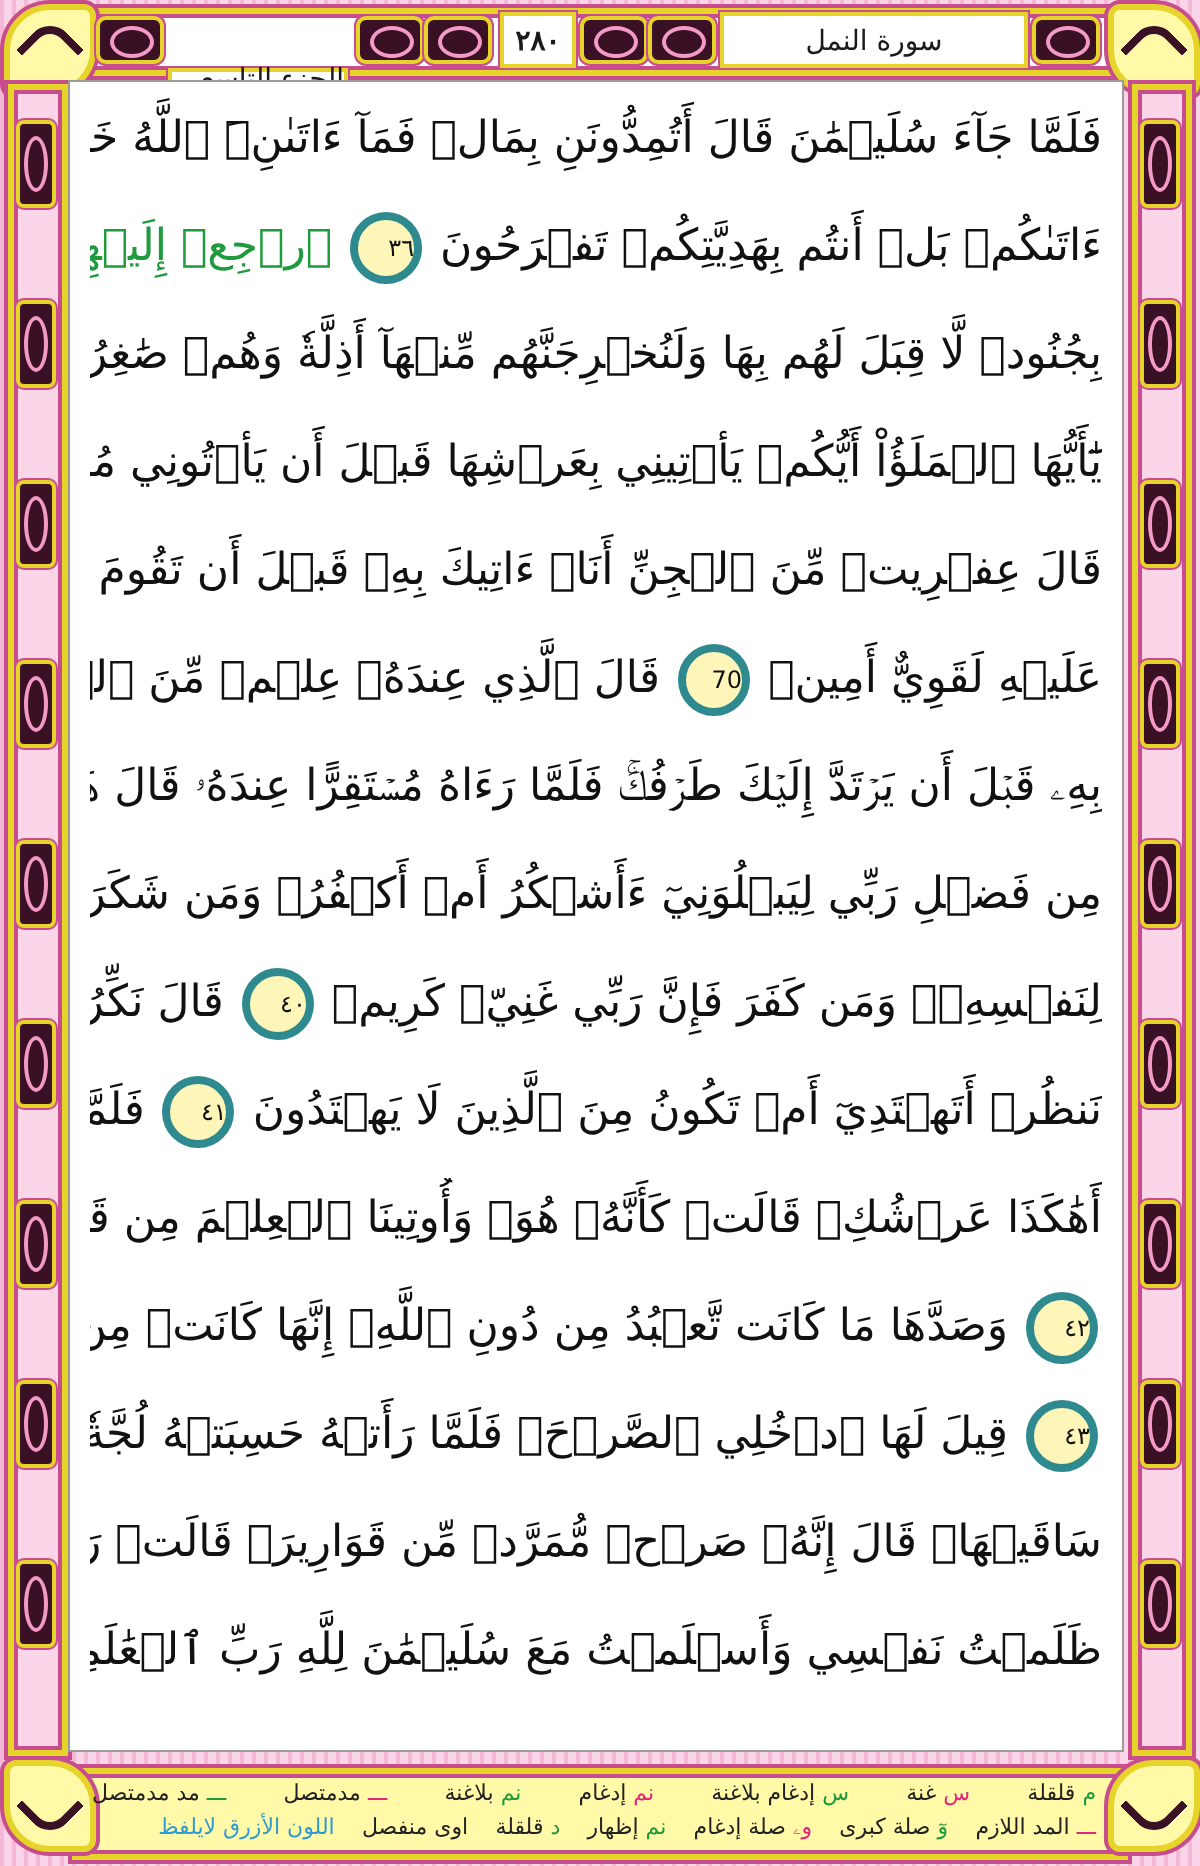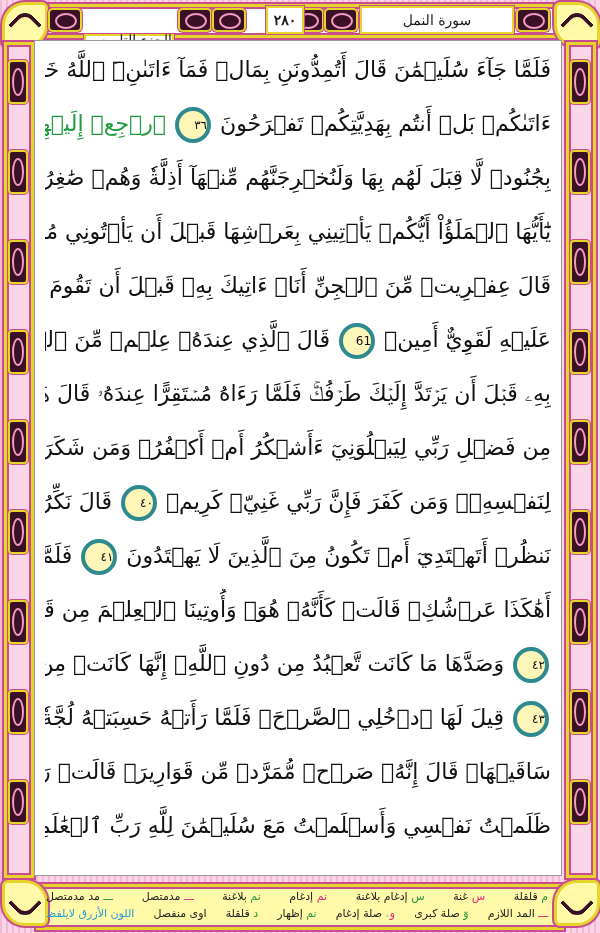--- a/index.html
+++ b/index.html
@@ -70,21 +70,21 @@
     direction: rtl; text-align: justify; text-align-last: justify;
     font-family: "DejaVu Sans", sans-serif; font-size: 22px; color: #111;
     line-height: 42px; white-space: nowrap; overflow: hidden;
   }
   .ayah {
     display: inline-block; width: 28px; height: 28px; line-height: 28px;
     border-radius: 50%; background: #fdf6b8;
     border: 4px solid #2e8a8f; font-size: 12px; vertical-align: middle;
     color: #111; margin: 0 2px;
   }
-  .g { color: #1f9a3c; } .r { color: #e0287a; } .b { color: #2e9ad4; }
+  .g { color: #1f9a3c; } .r { color: #e0287a; } .b { color: #2e9ad4; margin-left: 33px; }
 
   .legend {
     position: absolute; left: 40px; top: 888px; width: 514px; height: 34px;
     direction: rtl; font-size: 11px; color: #222;
   }
   .legend-row { display: flex; justify-content: space-between; height: 17px; line-height: 17px; padding: 0 6px; }
 </style>
 </head>
 <body>
 
@@ -96,21 +96,21 @@
 <div class="medallion" style="left:48px; top:8px;"></div>
 <div class="medallion" style="left:178px; top:8px;"></div>
 <div class="medallion" style="left:212px; top:8px;"></div>
 <div class="medallion" style="left:290px; top:8px;"></div>
 <div class="medallion" style="left:324px; top:8px;"></div>
 <div class="medallion" style="left:516px; top:8px;"></div>
 
 <div class="label-box" style="left:84px; width:86px;margin-top:28px;">
   <span>الجزء التاسع عشر</span>
 </div>
-<div class="label-box" style="left:266px; width:34px; font-weight:bold;">
+<div class="label-box" style="left:250px; width:34px; font-weight:bold;">
   <span>٢٨٠</span>
 </div>
 <div class="label-box" style="left:360px; width:150px;text-align:right;">
   <span>سورة النمل</span>
 </div>
 
 <div class="band left"></div>
 <div class="band right"></div>
 <div class="vmed" style="left:8px; top:60px;"></div>
 <div class="vmed" style="left:8px; top:150px;"></div>
@@ -148,21 +148,21 @@
 
   <div class="line" style="top:170px;">
     <span>يَٰٓأَيُّهَا ٱلۡمَلَؤُاْ أَيُّكُمۡ يَأۡتِينِي بِعَرۡشِهَا قَبۡلَ أَن يَأۡتُونِي مُسۡلِمِينَ</span>
     
   </div>
 
   <div class="line" style="top:224px;"><span>قَالَ عِفۡرِيتٞ مِّنَ ٱلۡجِنِّ أَنَا۠ ءَاتِيكَ بِهِۦ قَبۡلَ أَن تَقُومَ مِن مَّقَامِكَۖ وَإِنِّي</span></div>
 
   <div class="line" style="top:278px;">
     <span>عَلَيۡهِ لَقَوِيٌّ أَمِينٞ</span>
-    <span class="ayah">61</span>
+    <span class="ayah">70</span>
     <span>قَالَ ٱلَّذِي عِندَهُۥ عِلۡمٞ مِّنَ ٱلۡكِتَٰبِ أَنَا۠ ءَاتِيكَ</span>
   </div>
 
   <div class="line" style="top:332px;"><span>بِهِۦ قَبۡلَ أَن يَرۡتَدَّ إِلَيۡكَ طَرۡفُكَۚ فَلَمَّا رَءَاهُ مُسۡتَقِرًّا عِندَهُۥ قَالَ هَٰذَا</span></div>
 
   <div class="line" style="top:386px;"><span>مِن فَضۡلِ رَبِّي لِيَبۡلُوَنِيٓ ءَأَشۡكُرُ أَمۡ أَكۡفُرُۖ وَمَن شَكَرَ فَإِنَّمَا يَشۡكُرُ</span></div>
 
   <div class="line" style="top:440px;">
     <span>لِنَفۡسِهِۦۖ وَمَن كَفَرَ فَإِنَّ رَبِّي غَنِيّٞ كَرِيمٞ</span>
     <span class="ayah">٤٠</span>

